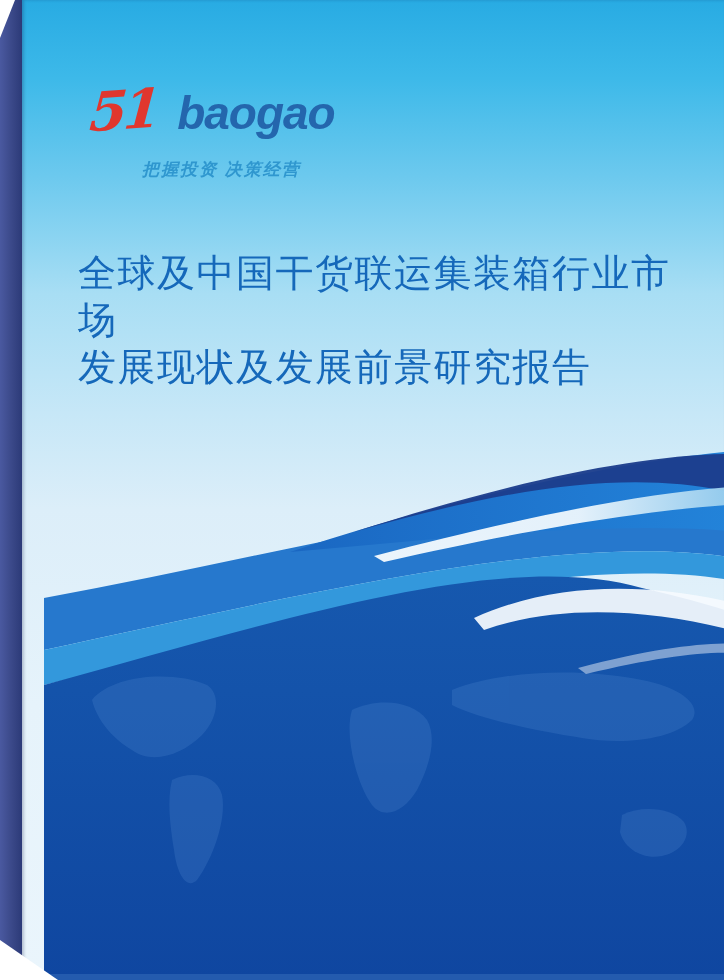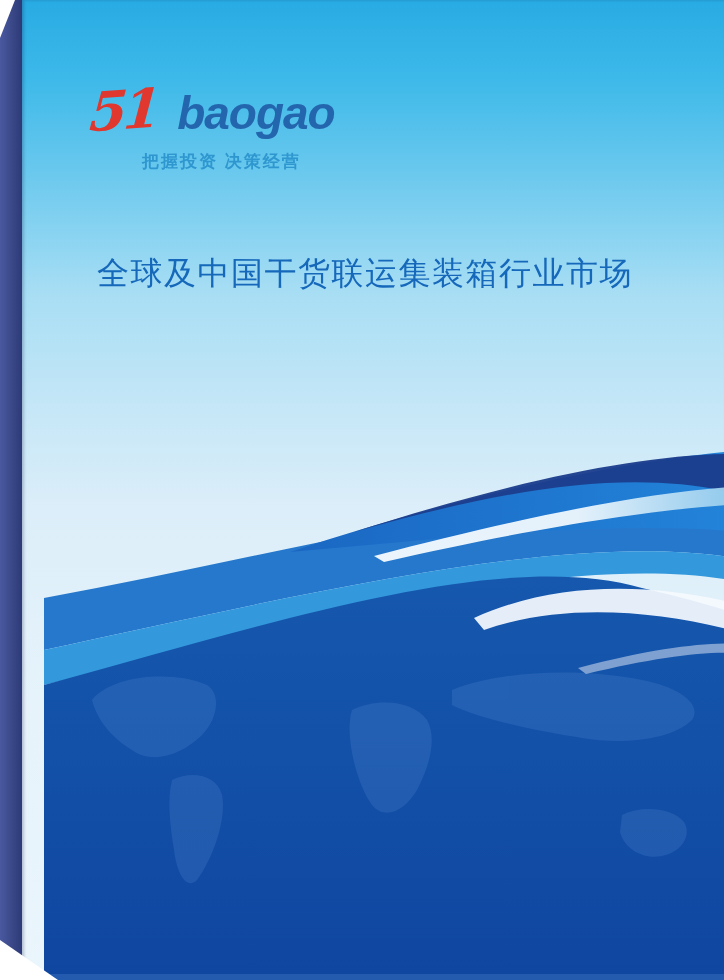--- a/index.html
+++ b/index.html
@@ -42,29 +42,29 @@
     color:#e0372e;letter-spacing:-4px;
     transform:skewX(-8deg) rotate(-4deg);
     font-family:"DejaVu Serif","Liberation Serif",serif;
   }
   .logo-baogao{
     display:inline-block;margin-left:20px;
     font-size:46px;font-weight:bold;font-style:italic;
     color:#2466ad;letter-spacing:-1px;
   }
   .tagline{
-    margin-top:0;margin-left:52px;
-    font-size:17px;font-weight:bold;
+    margin-top:8px;margin-left:52px;
+    font-size:17px;font-weight:bold;font-style:italic;
     color:#2f97cf;letter-spacing:2px;white-space:nowrap;
   }
 
   
   .title{
-    position:absolute;left:75px;top:250px;margin:0;width:620px;
-    font-size:32px;line-height:47px;font-weight:normal;
+    position:absolute;left:56px;top:250px;margin:0;width:620px;
+    font-size:38px;line-height:47px;font-weight:normal;
     color:#1568ba;letter-spacing:1.5px;
   }
   .title-line{display:block;}
 
   
   .waves{position:absolute;left:0;bottom:0;width:724px;height:560px;display:block;}
 </style>
 </head>
 <body>
 
@@ -76,20 +76,21 @@
 
     <div class="logo">
       <div class="logo-text">
         <span class="logo-51">51</span><span class="logo-baogao">baogao</span>
       </div>
       <div class="tagline">把握投资 决策经营</div>
     </div>
 
     <h1 class="title">
       <span class="title-line">全球及中国干货联运集装箱行业市场</span>
+      <span class="title-line">发展现状及发展前景研究报告</span>
     </h1>
 
     <svg class="waves" viewBox="0 0 724 560" preserveAspectRatio="none" xmlns="http://www.w3.org/2000/svg">
       <defs>
         <linearGradient id="gradBright" x1="0" y1="0" x2="1" y2="0">
           <stop offset="0" stop-color="#1a67c2"></stop>
           <stop offset="1" stop-color="#2384da"></stop>
         </linearGradient>
         <linearGradient id="gradDeep" x1="0" y1="0" x2="0" y2="1">
           <stop offset="0" stop-color="#1658ae"></stop>

